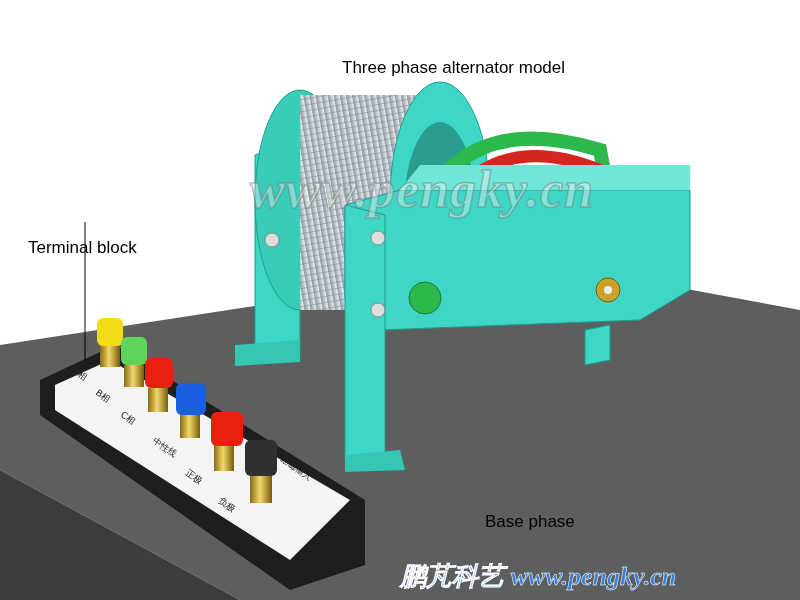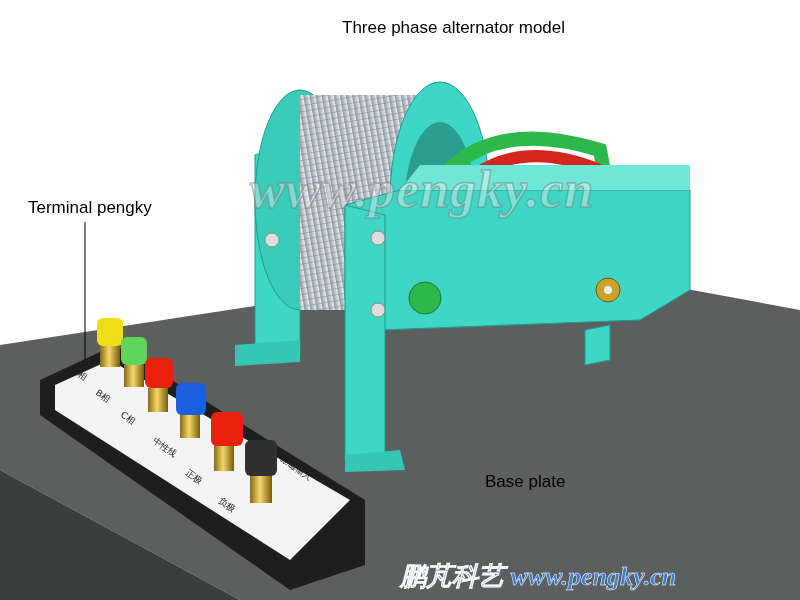--- a/index.html
+++ b/index.html
@@ -1,18 +1,18 @@
 <!DOCTYPE html>
 <html><head>
 <meta charset="utf-8">
 <style>
   html,body{margin:0;padding:0;background:#fff;}
   #stage{position:relative;width:800px;height:600px;overflow:hidden;background:#fff;font-family:"Liberation Sans",sans-serif;}
   svg{position:absolute;left:0;top:0;}
-  .label{position:absolute;color:#000;font-size:17px;white-space:nowrap;}
+  .label{position:absolute;color:#000;font-size:17px;white-space:nowrap;margin-top:40px;}
   .wm{position:absolute;font-style:italic;font-weight:bold;white-space:nowrap;font-family:Liberation Serif, serif;}
   .wm-big{left:250px;top:160px;font-size:52px;color:rgba(255,255,255,0.35);-webkit-text-stroke:1.5px rgba(120,130,130,0.55);letter-spacing:1px;}
   .wm-foot{left:400px;top:559px;font-size:26px;color:#3c7fd2;-webkit-text-stroke:0.5px #fff;}
   .tl{font-size:9px;fill:#222;font-family:"DejaVu Sans",sans-serif;}
 </style>
 </head>
 <body>
 
 <div id="stage">
   <svg width="800" height="600" viewBox="0 0 800 600">
@@ -100,21 +100,21 @@
           <rect x="211" y="412" width="32" height="34" rx="6" fill="#e8210f"></rect>
         <rect x="250" y="475" width="22" height="28" fill="url(#brass)"></rect>
           <rect x="245" y="440" width="32" height="36" rx="6" fill="#303030"></rect>
       </g>
     </g>
 
     <line x1="85" y1="222" x2="85" y2="360" stroke="#000" stroke-width="1"></line>
   </svg>
 
   <div class="label" style="left:342px;top:18px;">Three phase alternator model</div>
-  <div class="label" style="left:28px;top:198px;">Terminal pengky</div>
-  <div class="label" style="left:485px;top:472px;">Base plate</div>
+  <div class="label" style="left:28px;top:198px;">Terminal block</div>
+  <div class="label" style="left:485px;top:472px;">Base phase</div>
 
   <div class="wm wm-big">www.pengky.cn</div>
   <div class="wm wm-foot">
     <span>鹏芃科艺</span>
     <span>www.pengky.cn</span>
   </div>
 </div>
 
 </body></html>

